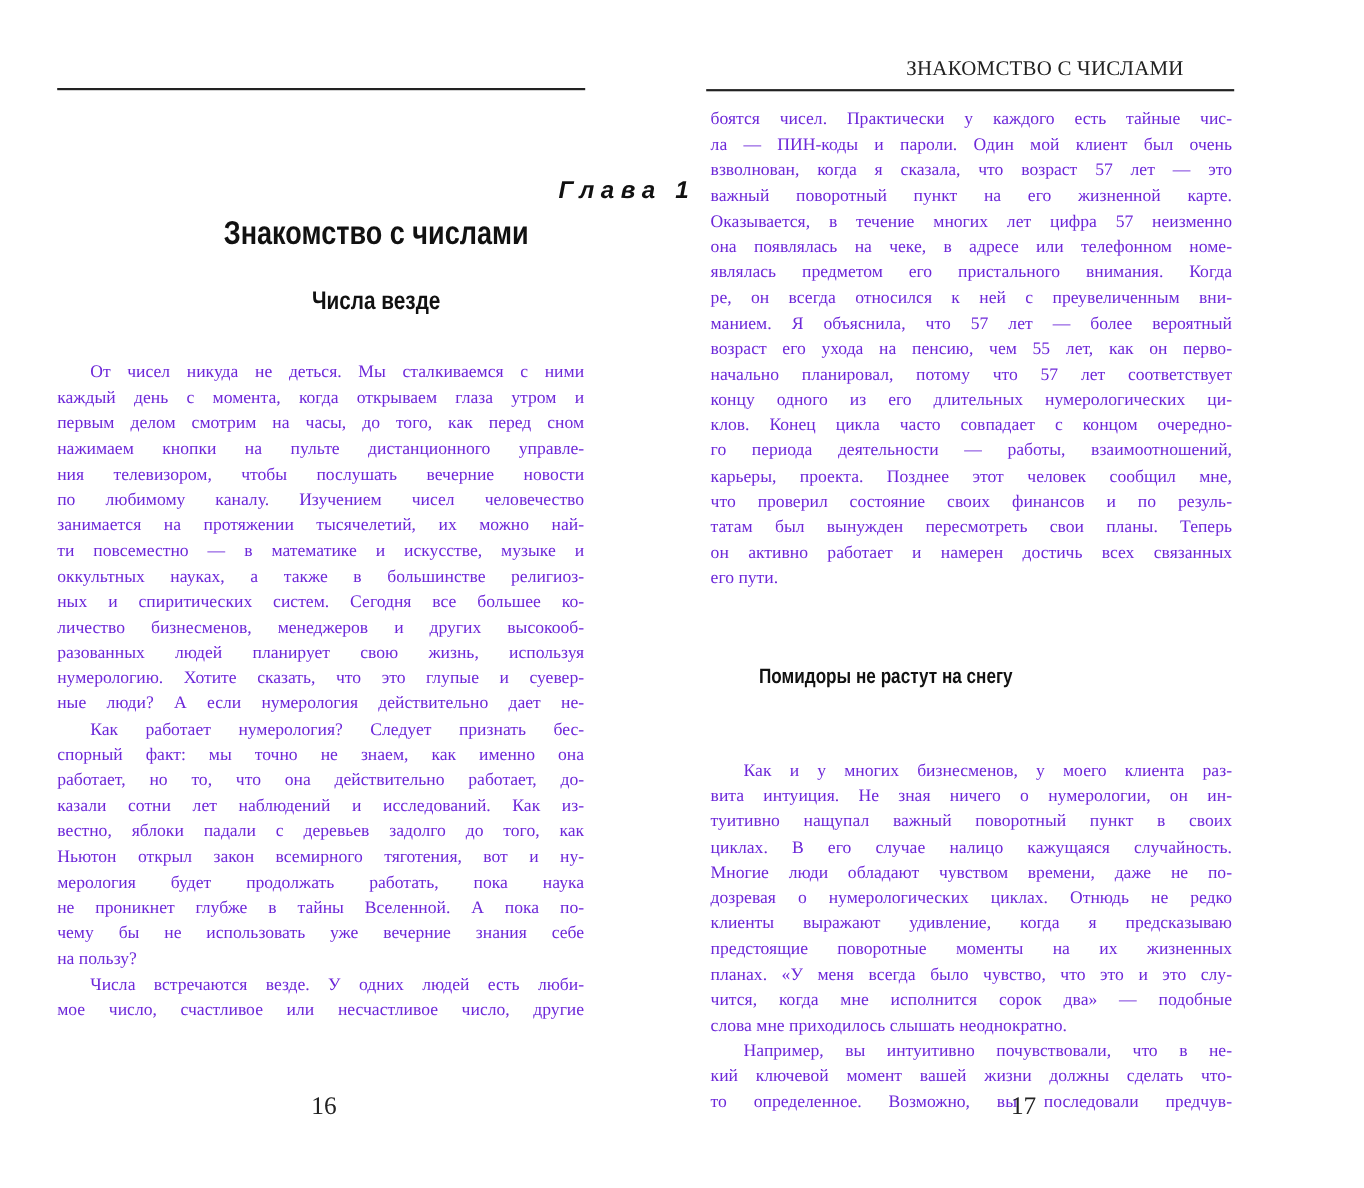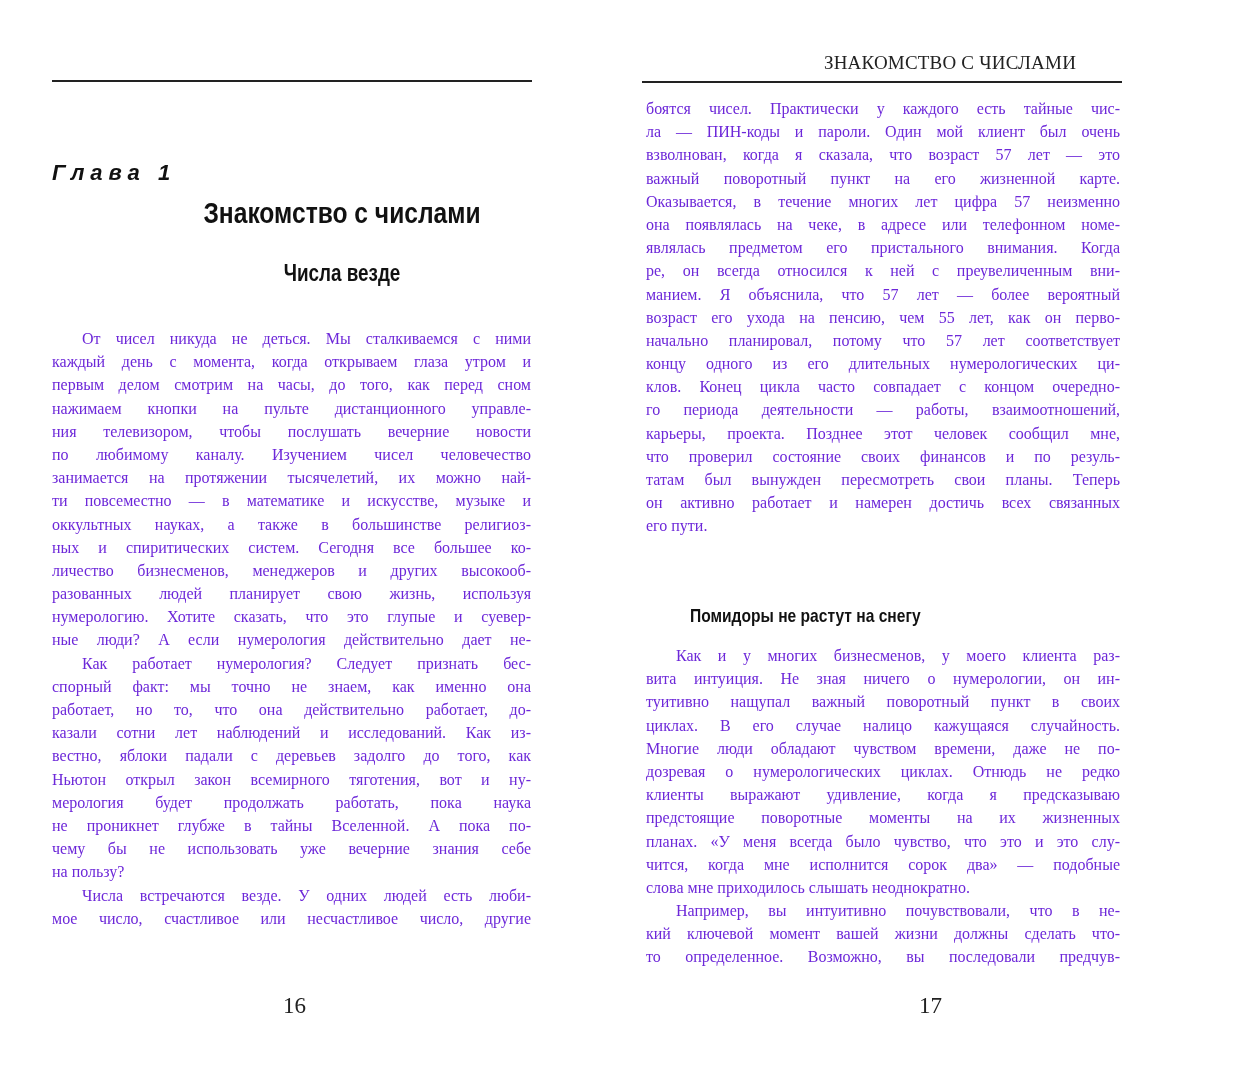--- a/index.html
+++ b/index.html
@@ -8,21 +8,21 @@
   .page-left { left: 0; width: 620px; }
   .page-right { left: 620px; width: 620px; }
   .rule { position: absolute; height: 2px; background: #222; }
   .page-left .rule { left: 52px; top: 80px; width: 480px; }
   .page-right .rule { left: 22px; top: 81px; width: 480px; }
   .running-head {
     position: absolute; top: 52px; left: 130px; width: 400px; text-align: center;
     font-family: "Liberation Serif", serif; font-size: 19px; letter-spacing: 0.2px; color: #222;
   }
   .chapter-label {
-    position: absolute; top: 160px; left: 52px; width: 580px; text-align: left;
+    position: absolute; top: 160px; left: 52px; width: 580px; text-align: right;
     font-family: "Liberation Sans", sans-serif; font-weight: bold; font-style: italic;
     font-size: 22px; letter-spacing: 6px; color: #111;
   }
   .chapter-title {
     position: absolute; top: 196px; left: 52px; width: 580px; text-align: center;
     font-family: "Liberation Sans", sans-serif; font-weight: bold; font-size: 30px;
     transform: scaleX(0.82); transform-origin: center; color: #111;
   }
   .section-title {
     position: absolute; top: 260px; left: 52px; width: 580px; text-align: center;
@@ -33,21 +33,21 @@
     position: absolute; top: 605px; left: 70px;
     font-family: "Liberation Sans", sans-serif; font-weight: bold; font-size: 19px;
     transform: scaleX(0.82); transform-origin: left; color: #111;
   }
   .text-block { position: absolute; font-family: Liberation Serif, serif; font-size: 16px; line-height: 23.2px; color: #6d28d9; }
   .text-block .line { white-space: nowrap; text-align: justify; text-align-last: justify; height: 23.2px; }
   .text-block .line.last { text-align-last: left; }
   .text-block .line.indent { padding-left: 30px; }
   .page-left .text-block.b1 { left: 52px; top: 327px; width: 479px; }
   .page-right .text-block.b2 { left: 26px; top: 97px; width: 474px; }
-  .page-right .text-block.b3 { left: 26px; top: 644px; width: 474px; }
+  .page-right .text-block.b3 { left: 26px; top: 689px; width: 474px; }
   .folio { position: absolute; top: 993px; font-family: "Liberation Serif", serif; font-size: 23px; color: #222; }
   .page-left .folio { left: 283px; }
   .page-right .folio { left: 299px; }
 </style>
 </head>
 <body>
 
 <div class="page page-left">
   <div class="rule"></div>
   <div class="chapter-label">Глава 1</div>

